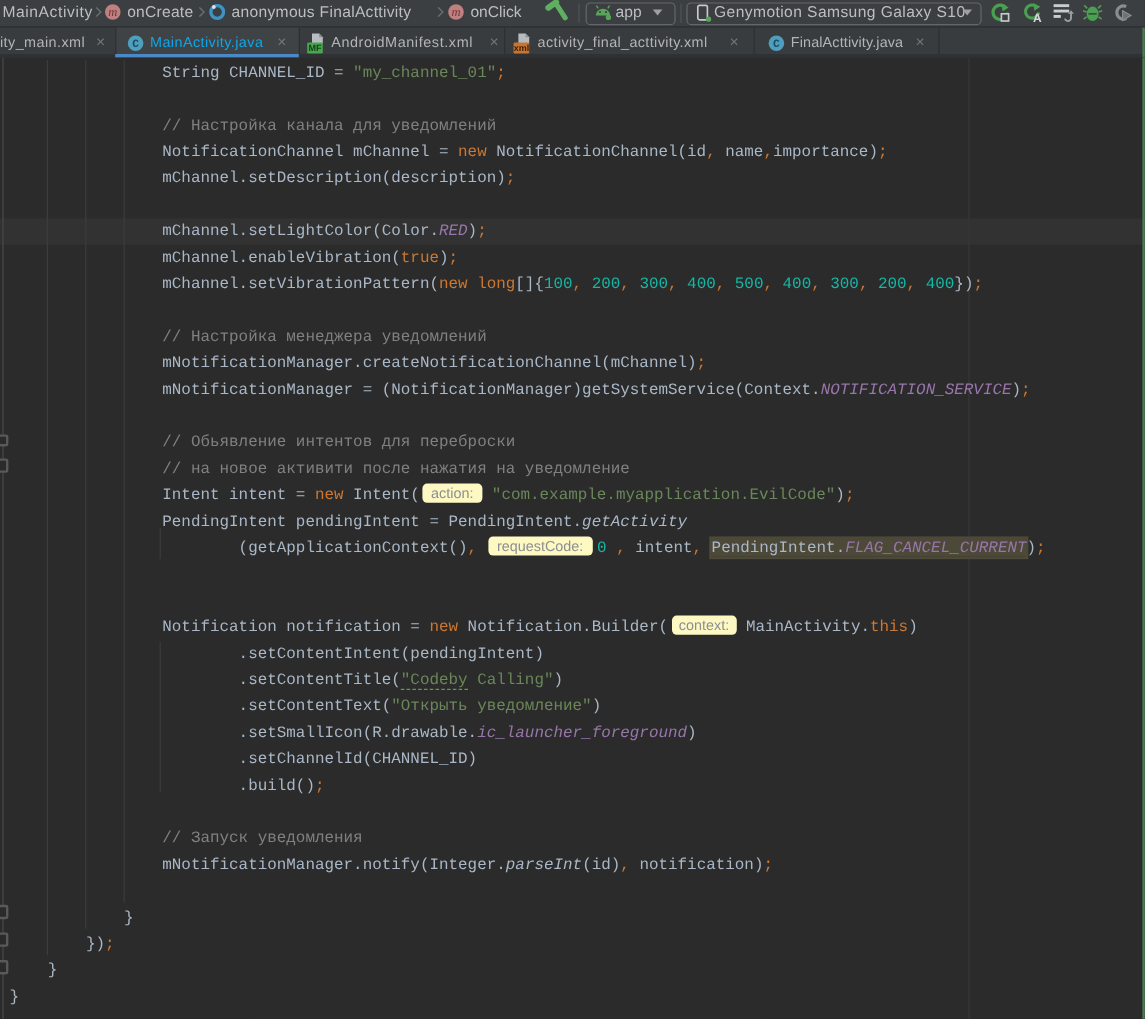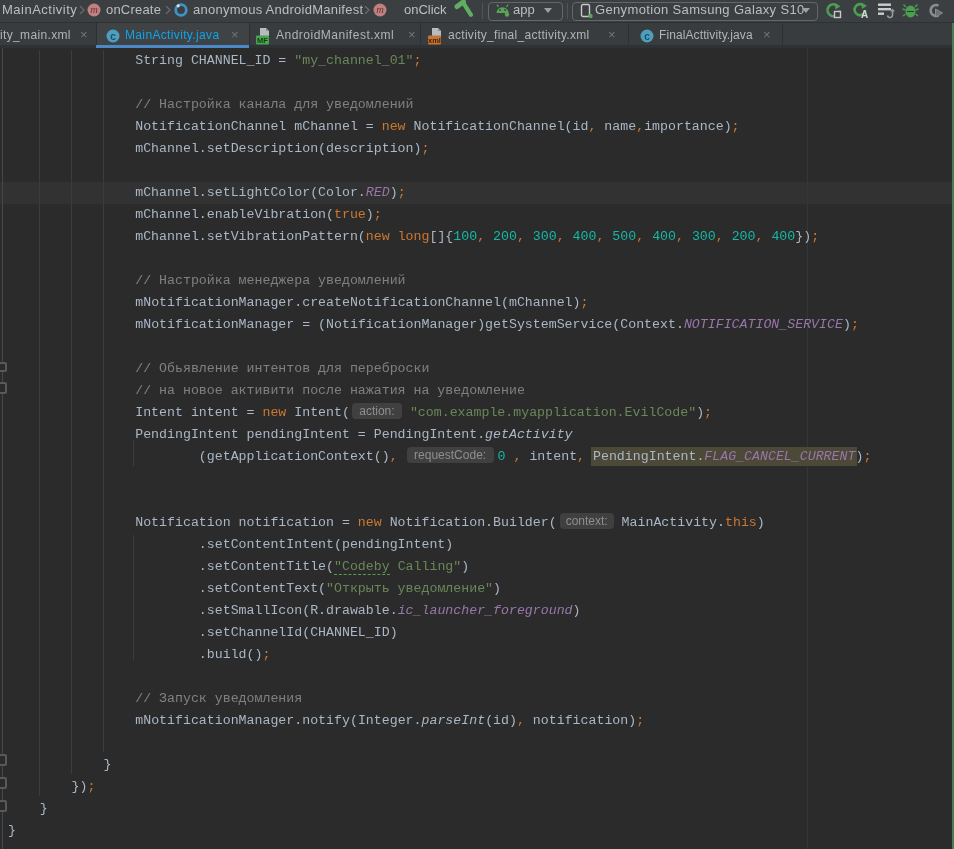--- a/index.html
+++ b/index.html
@@ -16,21 +16,21 @@
 .g{position:absolute;width:1px;background:#3a3d3f}
 .ln{position:absolute;left:8px;height:22px;line-height:22px;white-space:pre;font-family:"Liberation Mono",monospace;font-size:13.25px;color:#a9b7c6}
 .k{color:#cc7832}
 .s{color:#6a8759}
 .n{color:#14b8a6}
 .c{color:#808080}
 .p{color:#9876aa;font-style:italic}
 .i{font-style:italic}
 .u{}
 .sq{border-bottom:1px dashed #5b9b4c}
-.hint{display:inline-block;background:#404040;color:#8c8f91;font-family:"Liberation Sans",sans-serif;font-size:12px;line-height:16px;height:16px;border-radius:4px;text-align:center;vertical-align:1px}
+.hint{display:inline-block;background:#fef9c3;color:#8c8f91;font-family:"Liberation Sans",sans-serif;font-size:12px;line-height:16px;height:16px;border-radius:4px;text-align:center;vertical-align:1px}
 .flag{background:#4d4939;box-shadow:0 0 0 2px #4d4939}
 .gut{position:absolute;width:10px;background:#2b2b2b;border:2px solid #57595b;border-radius:2px;left:-3px;box-sizing:border-box}
 </style></head>
 <body>
 <div id="nav">
   <span class="t" style="left:2px;letter-spacing:0.5px">MainActivity</span>
   <svg class="chev" style="left:78px" viewBox="0 0 8 8">
       <path d="M2 0 L6 4 L2 8" fill="none" stroke="#6a6d6f" stroke-width="1.2"></path>
     </svg>
   <svg class="abs" style="left:87px;top:3px" width="14" height="14" viewBox="0 0 14 14">
@@ -38,29 +38,29 @@
       <text x="7" y="10.2" font-size="10.5" font-family="Liberation Serif" font-style="italic" fill="#6e3434" text-anchor="middle">m</text>
     </svg>
   <span class="t" style="left:106px;letter-spacing:0.2px">onCreate</span>
   <svg class="chev" style="left:164px" viewBox="0 0 8 8">
       <path d="M2 0 L6 4 L2 8" fill="none" stroke="#6a6d6f" stroke-width="1.2"></path>
     </svg>
   <svg class="abs" style="left:174px;top:3px" width="14" height="14" viewBox="0 0 14 14">
       <circle cx="7" cy="7" r="5.3" fill="none" stroke="#3e93c4" stroke-width="2.8"></circle>
       <circle cx="4.2" cy="2.8" r="1.6" fill="#dfe1e3"></circle>
     </svg>
-  <span class="t" style="left:193px;letter-spacing:0.25px">anonymous AndroidManifest</span>
+  <span class="t" style="left:193px;letter-spacing:0.25px">anonymous FinalActtivity</span>
   <svg class="chev" style="left:363px" viewBox="0 0 8 8">
       <path d="M2 0 L6 4 L2 8" fill="none" stroke="#6a6d6f" stroke-width="1.2"></path>
     </svg>
   <svg class="abs" style="left:373px;top:3px" width="14" height="14" viewBox="0 0 14 14">
       <circle cx="7" cy="7" r="6.5" fill="#c08080"></circle>
       <text x="7" y="10.2" font-size="10.5" font-family="Liberation Serif" font-style="italic" fill="#6e3434" text-anchor="middle">m</text>
     </svg>
-  <span class="t" style="left:404px">onClick</span>
+  <span class="t" style="left:392px">onClick</span>
   <svg class="abs" style="left:448px;top:0px" width="28" height="22" viewBox="0 0 28 22">
       <path d="M9 6.5 L15.5 1.8" stroke="#5fae61" stroke-width="5" stroke-linecap="round" fill="none"></path>
       <path d="M14.8 2.2 L23 14.8" stroke="#5fae61" stroke-width="4.2" stroke-linecap="round" fill="none"></path>
     </svg>
   <div class="abs" style="left:482px;top:3px;width:1px;height:16px;background:#515456"></div>
   <div class="abs" style="left:488px;top:2px;width:73px;height:17px;border:1px solid #646769;border-radius:4px"></div>
   <svg class="abs" style="left:495px;top:4px" width="15" height="14" viewBox="0 0 15 14">
       <path d="M1.5 9 A6 5.8 0 0 1 13.5 9 Z" fill="#58a55a"></path>
       <path d="M3.5 3 L2 0.7 M11.5 3 L13 0.7" stroke="#58a55a" stroke-width="1.2"></path>
       <circle cx="5" cy="6" r="0.9" fill="#3c3f41"></circle>

